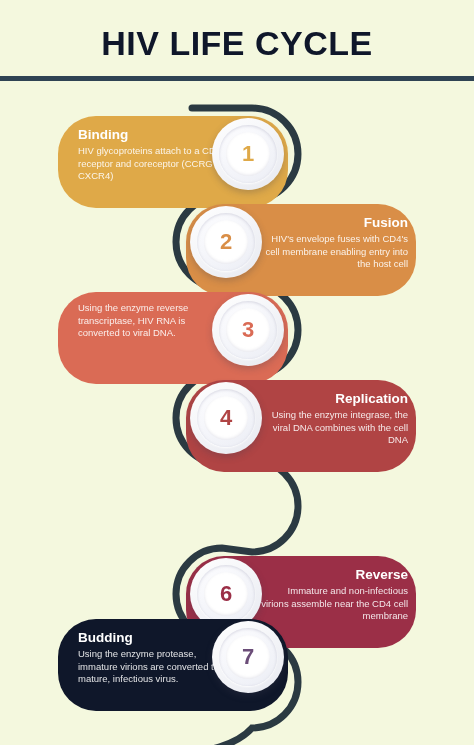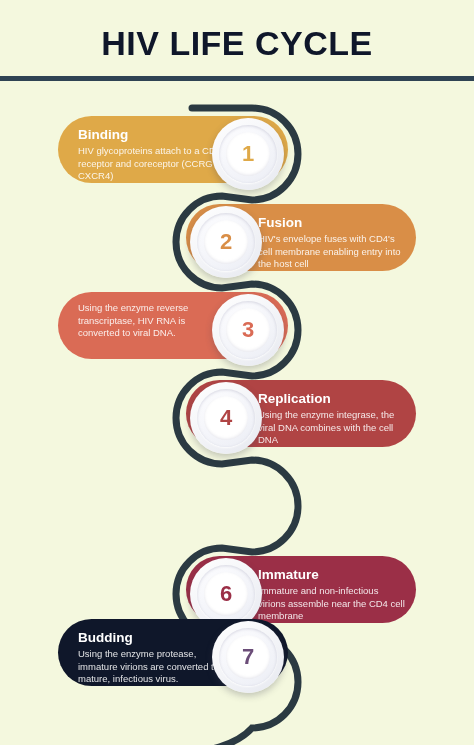--- a/index.html
+++ b/index.html
@@ -52,26 +52,26 @@
 
   
   .steps {
     position: absolute;
     left: 0; top: 0;
     width: 474px;
     height: 745px;
   }
   .step {
     position: absolute;
-    height: 67px;
+    height: 92px;
     border-radius: 38px;
     box-sizing: border-box;
   }
   .step.left  { left: 58px;  width: 230px; }
-  .step.right { left: 186px; width: 230px; }
+  .step.right { left: 186px; width: 230px; text-align: right; }
 
   .step-text {
     position: absolute;
     top: 10px;
     width: 150px;
   }
   .step.left  .step-text { left: 20px; }
   .step.right .step-text { left: 72px; }
 
   .step-title {
@@ -189,21 +189,21 @@
       <div class="badge-ring"></div>
       <div class="badge-inner">
         <span class="badge-num" style="color: rgb(176, 68, 68);">4</span>
       </div>
     </div>
   </div>
 
 
   <div class="step right" style="background: rgb(155, 47, 71); top: 556px;">
     <div class="step-text">
-      <div class="step-title">Immature</div>
+      <div class="step-title">Reverse</div>
       <div class="step-desc">Immature and non-infectious virions assemble near the CD4 cell membrane</div>
     </div>
     <div class="badge">
       <div class="badge-ring"></div>
       <div class="badge-inner">
         <span class="badge-num" style="color: rgb(155, 47, 71);">6</span>
       </div>
     </div>
   </div>
 

